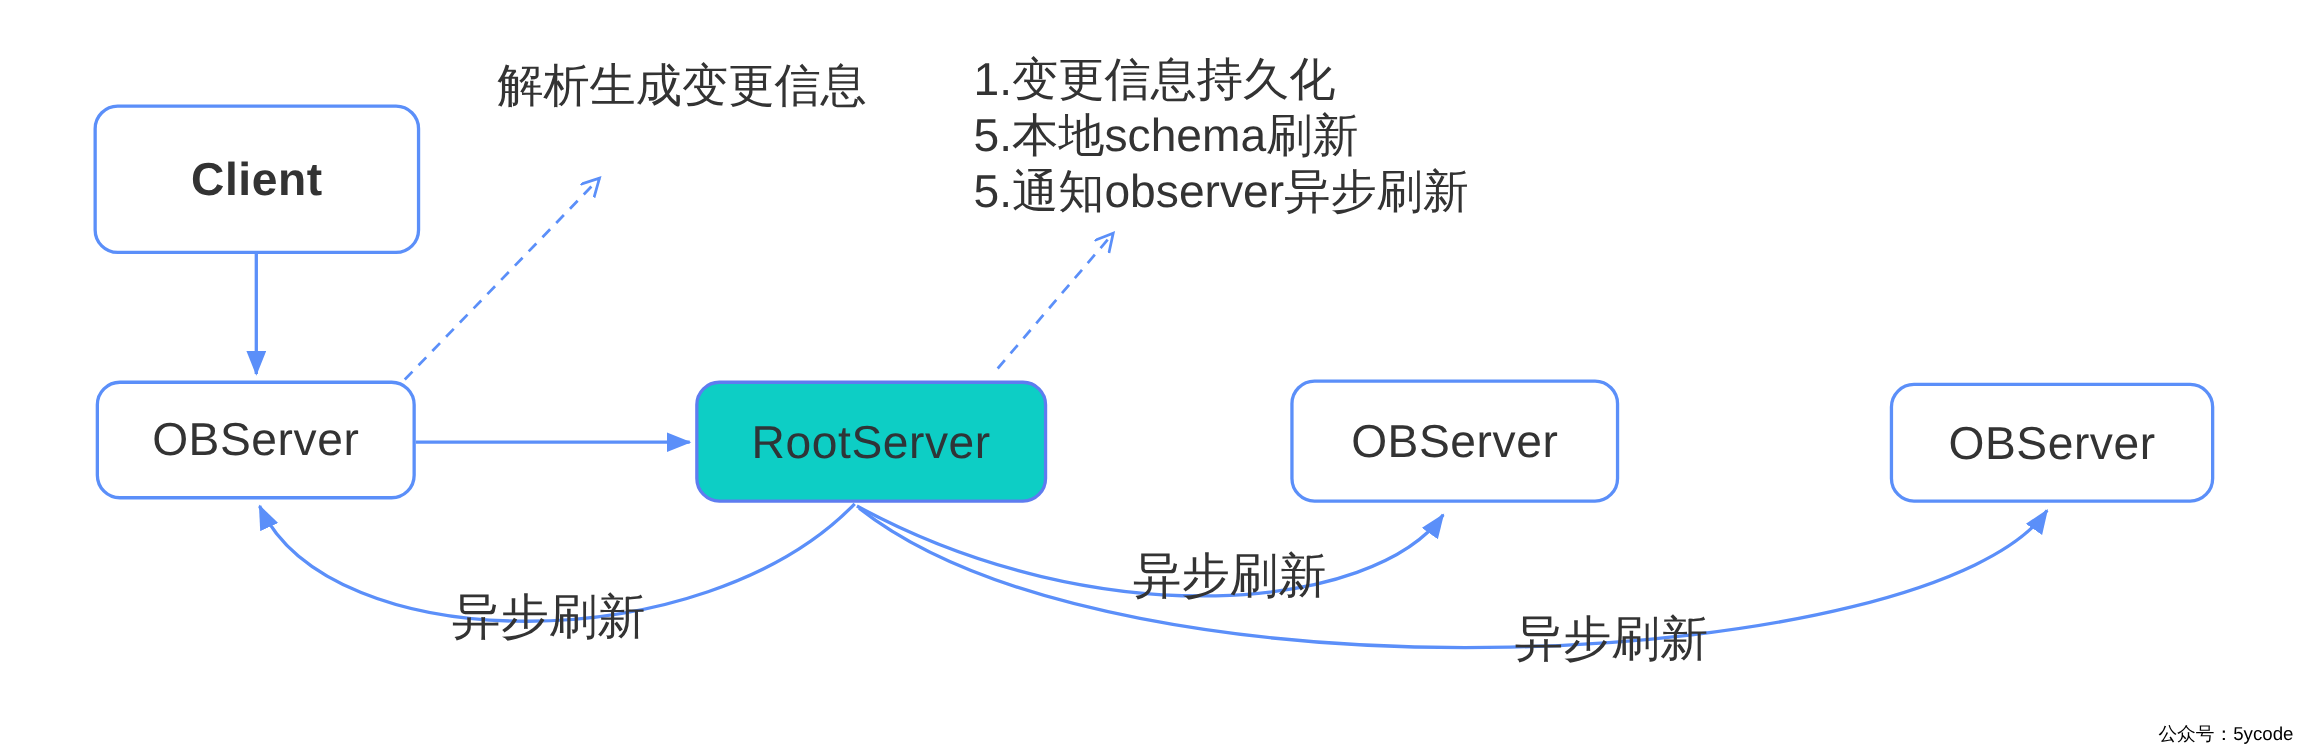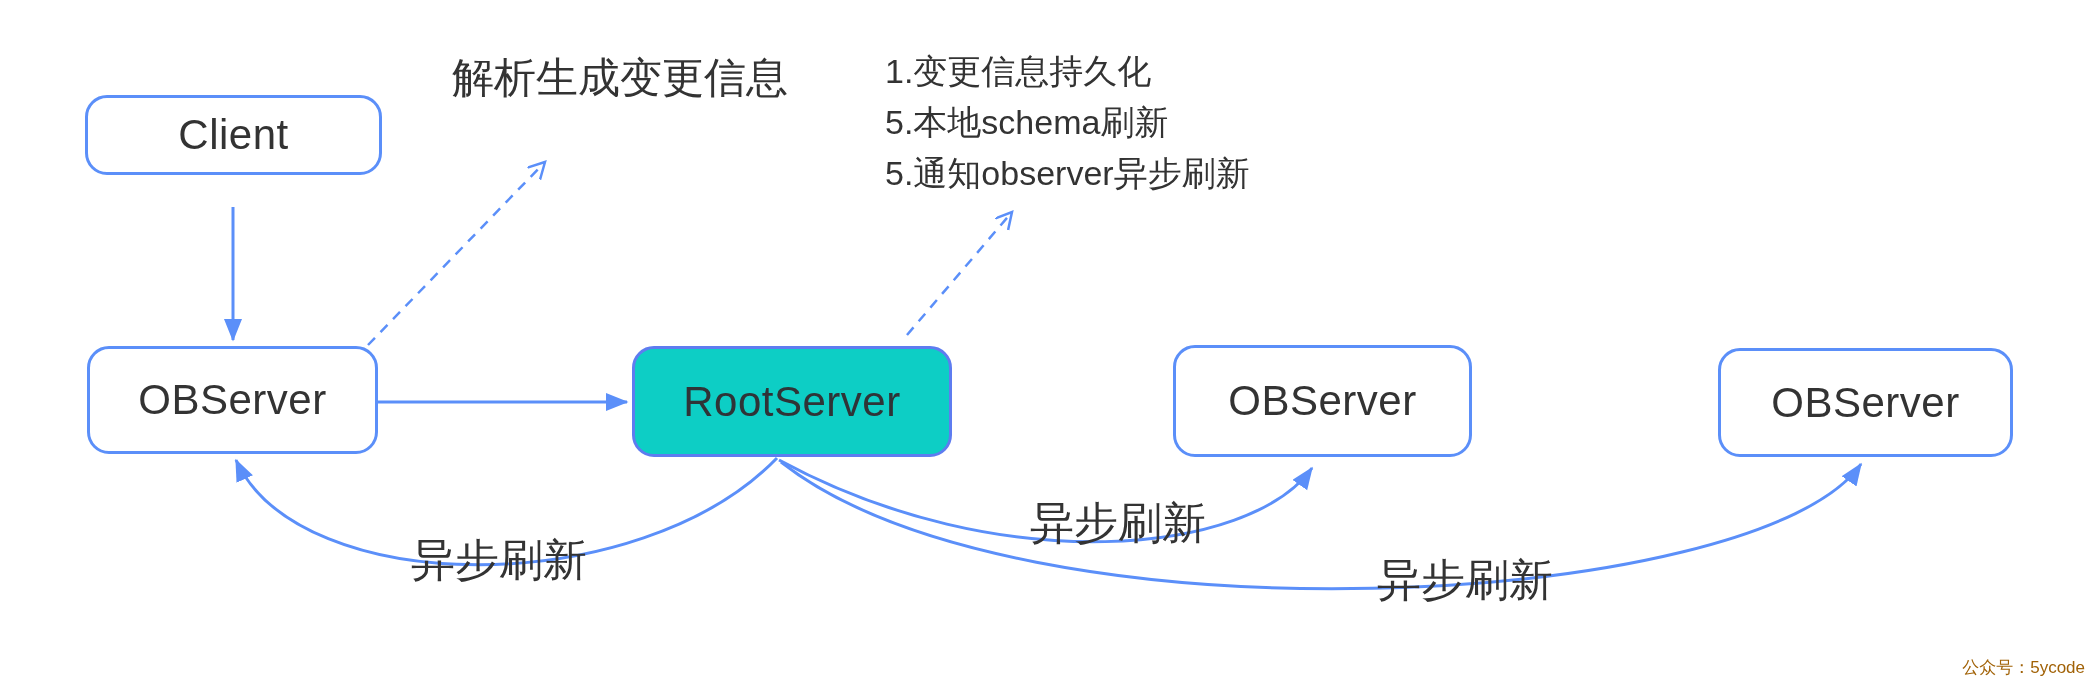--- a/index.html
+++ b/index.html
@@ -7,37 +7,37 @@
     position:relative;width:2096px;height:686px;background:#ffffff;overflow:hidden;
     font-family:"Liberation Sans","DejaVu Sans",sans-serif;color:#333;
   }
   .edges{position:absolute;left:0;top:0;width:2096px;height:686px;}
   .node{
     position:absolute;box-sizing:border-box;background:#fff;
     border:3px solid #5B8FF9;border-radius:22px;
     display:flex;align-items:center;justify-content:center;
     font-size:42px;color:#333;letter-spacing:0.5px;
   }
-  .node-client    {left:85px;  top:95px;  width:297px;height:80px;}
+  .node-client    {left:85px;  top:95px;  width:297px;height:136px;font-weight:bold;}
   .node-observer1 {left:87px;  top:346px; width:291px;height:108px;}
   .node-root      {left:632px; top:346px; width:320px;height:111px;
                    background:#0DCEC5;border-color:#5E7CF0;color:#2F3437;}
   .node-observer2 {left:1173px;top:345px; width:299px;height:112px;}
   .node-observer3 {left:1718px;top:348px; width:295px;height:109px;}
   .note{
     position:absolute;font-size:42px;color:#333;white-space:nowrap;
   }
   .note-parse{left:452px;top:50px;font-family:Liberation Serif, serif;}
-  .steps{position:absolute;left:885px;top:46px;font-size:34px;line-height:51px;color:#333;}
+  .steps{position:absolute;left:885px;top:46px;font-size:42px;line-height:51px;color:#333;}
   .edge-label{position:absolute;font-size:44px;color:#333;white-space:nowrap;}
   .edge-label-1{left:411px;top:531px;}
   .edge-label-2{left:1030px;top:494px;}
   .edge-label-3{left:1377px;top:551px;}
   .watermark{
-    position:absolute;right:11px;top:656px;font-size:17px;color:#a16207;white-space:nowrap;
+    position:absolute;right:11px;top:656px;font-size:17px;color:#000000;white-space:nowrap;
   }
 </style>
 </head>
 <body>
 
 <div class="canvas">
 
   <svg class="edges" viewBox="0 0 2096 686" xmlns="http://www.w3.org/2000/svg">
     <defs>
       <marker id="arrowFill" markerWidth="8" markerHeight="7" refX="7" refY="3" orient="auto" markerUnits="strokeWidth">

